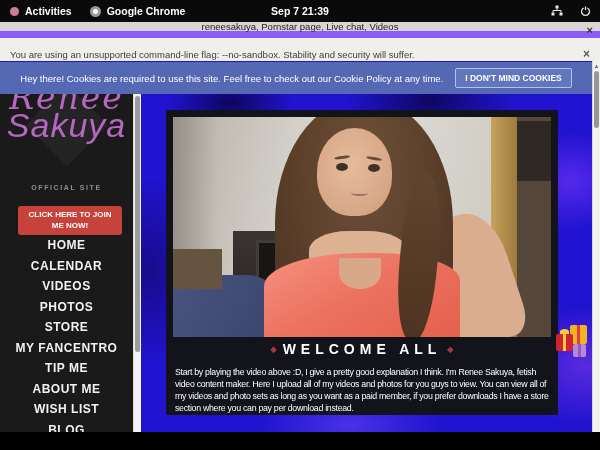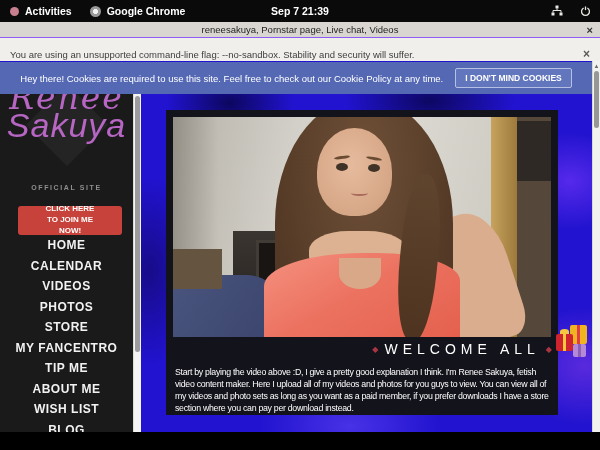--- a/index.html
+++ b/index.html
@@ -15,21 +15,21 @@
   .sys-group { display:flex; align-items:center; gap:6px; cursor:pointer; }
   .activities-dot { width:9px; height:9px; border-radius:50%; background:#c97f8e; }
   .chrome-glyph { width:11px; height:11px; border-radius:50%;
     background:radial-gradient(circle at 50% 50%, #f2f2f2 0 30%, #9a9a9a 34% 70%, #6f6f6f 100%); }
   .sys-clock { position:absolute; left:50%; transform:translateX(-50%); cursor:pointer; }
   .sys-right { position:absolute; right:8px; display:flex; align-items:center; gap:14px; }
   .sys-icon { width:14px; height:13px; display:flex; align-items:center; justify-content:center; cursor:pointer; }
 
   
   .tab-bar { position:absolute; top:22px; left:0; width:600px; height:16px;
-    background:#d9d6d1; border-bottom:1px solid #8b5cf6; color:#1e1e1e;
+    background:#d9d6d1; border-bottom:7px solid #8b5cf6; color:#1e1e1e;
     font-size:9.5px; display:flex; align-items:center; justify-content:center; }
   .tab-close { position:absolute; right:7px; top:0; height:16px; display:flex; align-items:center;
     color:#333; font-size:11px; font-weight:bold; cursor:pointer; }
 
   
   .infobar { position:absolute; top:38px; left:0; width:600px; height:23px;
     background:#f1efec; color:#3d3d3d; font-size:9.5px;
     display:flex; align-items:center; padding:16px 10px; }
   .infobar-close { margin-left:auto; color:#5a5a5a; font-size:12px; font-weight:bold; cursor:pointer; }
 
@@ -69,21 +69,21 @@
     font-family:"DejaVu Serif", serif; font-style:italic; font-size:33px;
     color:#b766c4; letter-spacing:2px; cursor:pointer; }
   .logo-sakuya { position:absolute; top:12px; left:0; width:133px; text-align:center;
     font-family:Liberation Sans, sans-serif; font-style:italic; font-size:34px;
     color:#b766c4; letter-spacing:1px; cursor:pointer; }
   .tagline { position:absolute; top:90px; left:0; width:133px; text-align:center;
     font-size:7px; letter-spacing:1.6px; color:#8f8f8f; font-weight:bold; }
   .join-btn { position:absolute; top:112px; left:18px; width:104px; height:29px;
     background:#c7423a; border-radius:3px; color:#fff; font-size:8px; font-weight:bold;
     display:flex; align-items:center; justify-content:center; text-align:center;
-    padding:2px 25px; line-height:1.35; cursor:pointer; }
+    padding:2px 8px; line-height:1.35; cursor:pointer; }
   .menu { position:absolute; top:141px; left:0; width:133px; display:flex; flex-direction:column; }
   .menu-item { height:20.5px; display:flex; align-items:center; justify-content:center;
     color:#f2f2f2; font-size:12px; font-weight:bold; letter-spacing:.5px; cursor:pointer; }
 
   
   .s-vscroll { position:absolute; left:133px; top:0; width:8px; height:347px;
     background:#f4f4f2; border-left:1px solid #dcdcd8; }
   .s-vthumb { position:absolute; left:1px; top:2px; width:5px; height:256px;
     background:#9b9b9b; border-radius:3px; cursor:pointer; }
   .s-vdown { position:absolute; left:0; bottom:0; width:7px; height:9px; color:#6a6a6a;
@@ -91,22 +91,22 @@
   .s-hscroll { position:absolute; left:0; top:380px; width:141px; height:9px;
     background:#f4f4f2; border-top:1px solid #dcdcd8; }
   .s-harrow { position:absolute; top:0; width:8px; height:8px; color:#6a6a6a; font-size:6px;
     display:flex; align-items:center; justify-content:center; cursor:pointer; }
   .s-hthumb { position:absolute; left:8px; top:1.5px; width:105px; height:5px;
     background:#9b9b9b; border-radius:3px; cursor:pointer; }
 
   
   .main-panel { position:absolute; left:166px; top:49px; width:392px; height:305px;
     background:#13131c; }
-  .welcome-title { position:absolute; top:231px; left:0; width:100%; text-align:right;
-    color:#fff; font-size:14px; font-weight:normal; letter-spacing:5px; }
+  .welcome-title { position:absolute; top:231px; left:0; width:100%; text-align:center;
+    color:#fff; font-size:14px; font-weight:bold; letter-spacing:5px; }
   .decor-diamond { color:#a93442; font-size:8px; letter-spacing:0; vertical-align:2px; padding:0 6px; }
   .welcome-body { position:absolute; top:256px; left:9px; width:374px;
     color:#fff; font-size:8.8px; letter-spacing:-.3px; line-height:12px; }
 
   .panel-latest { position:absolute; left:166px; top:371px; width:392px; height:18px;
     background:#13131c; overflow:hidden; }
   .latest-title { margin-top:14px; text-align:center; color:#e2e2e2; font-size:12px;
     font-weight:bold; letter-spacing:4px; }
 
   

